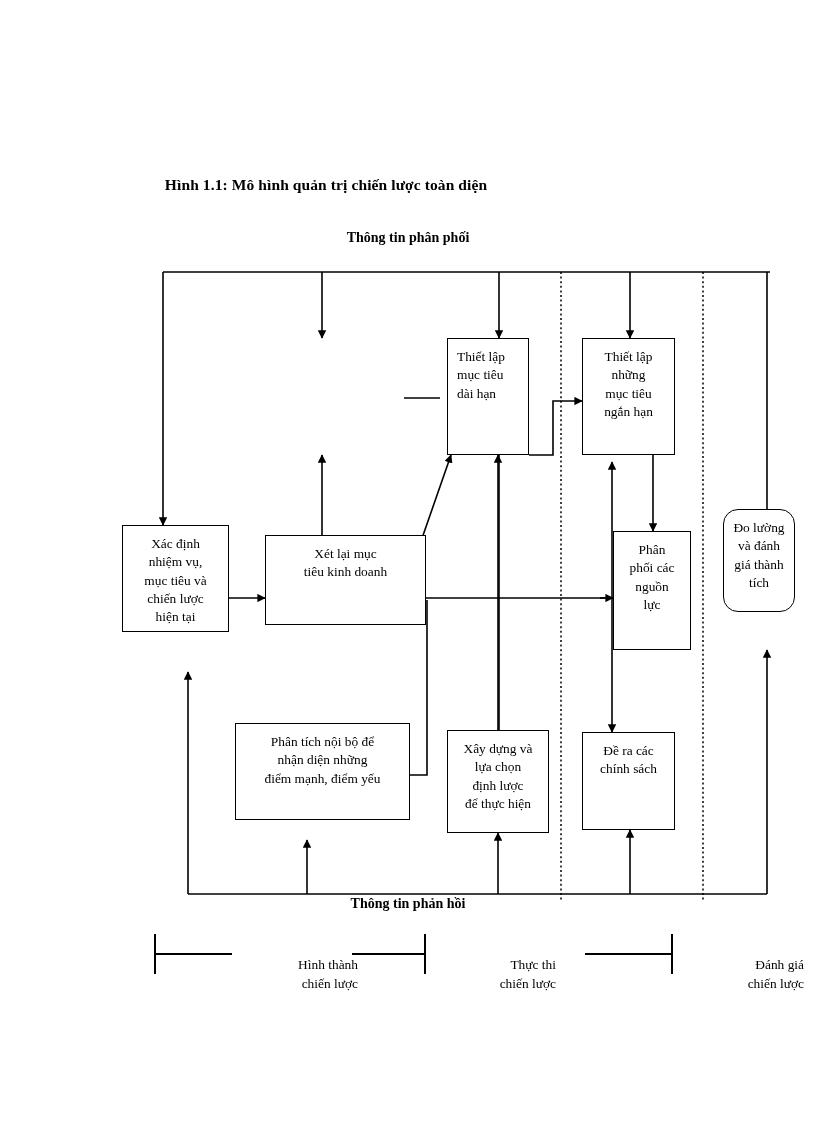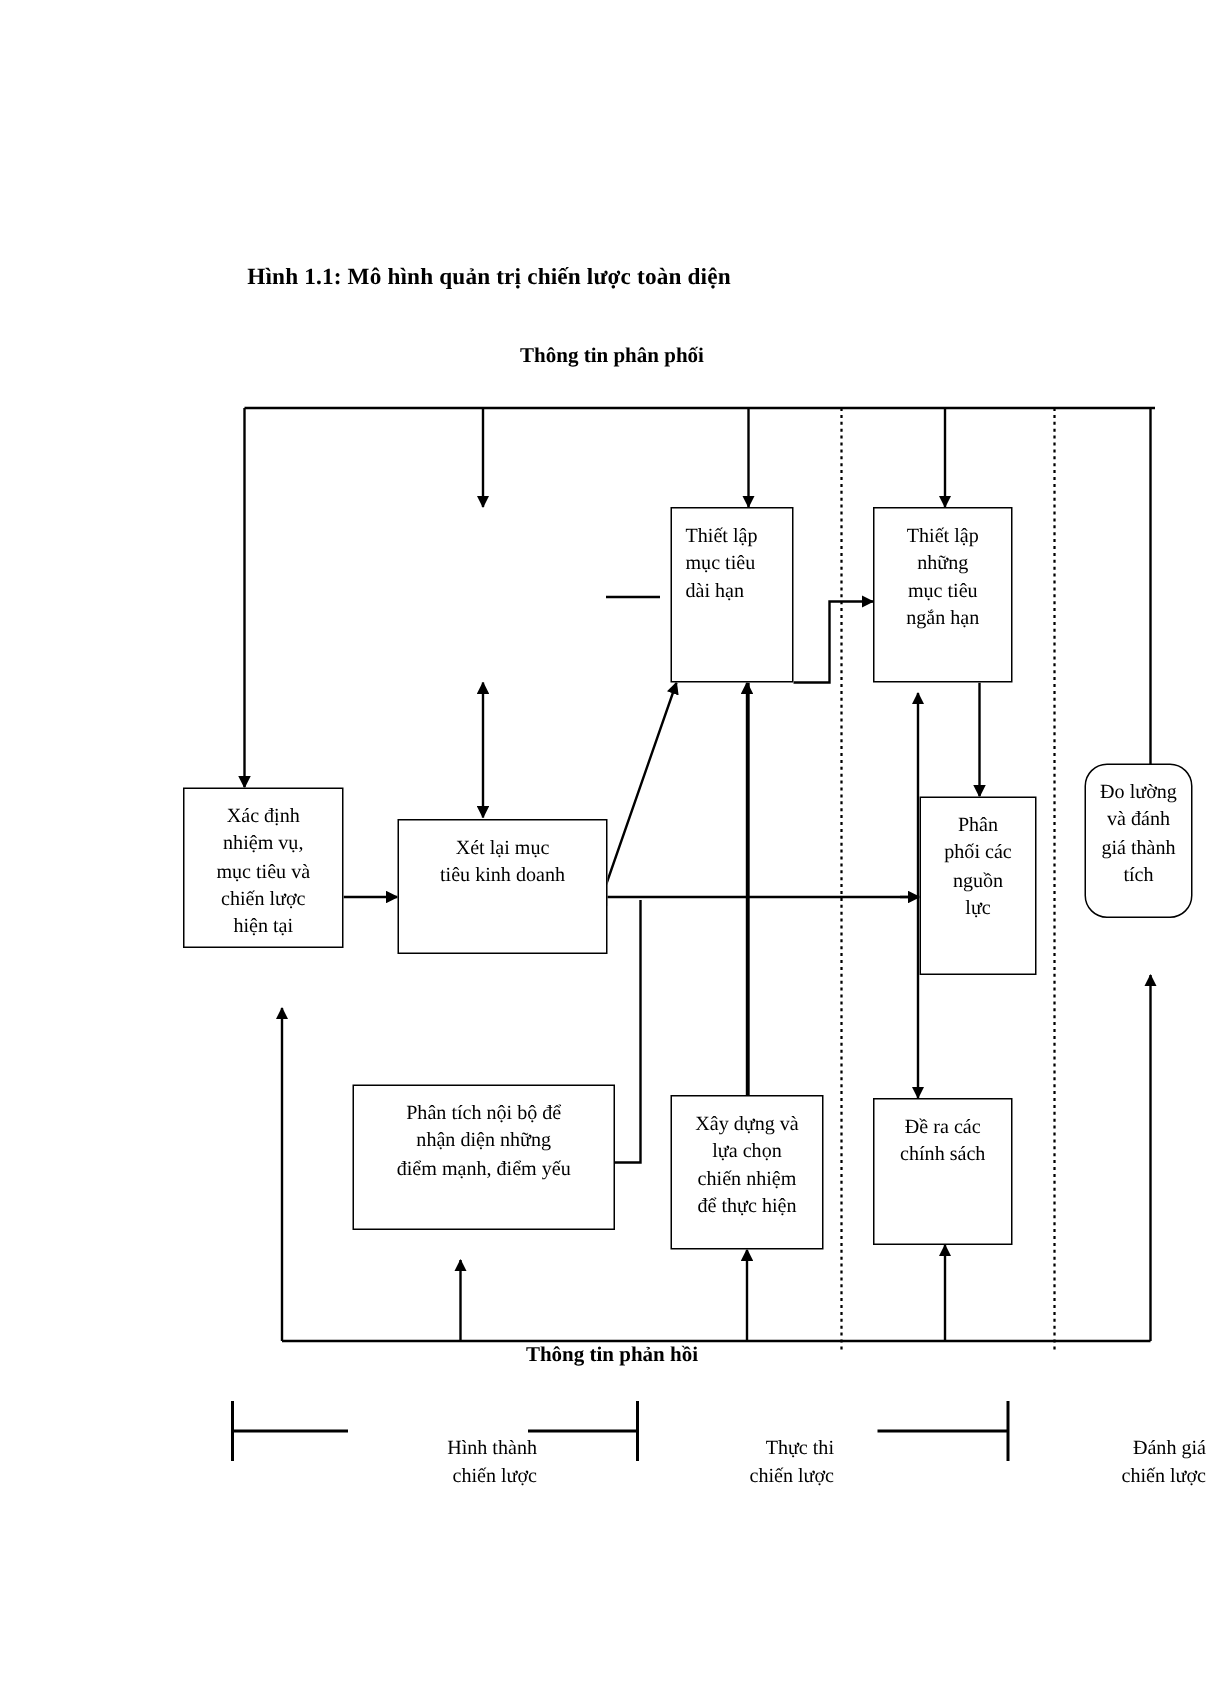--- a/index.html
+++ b/index.html
@@ -172,21 +172,21 @@
 dài hạn</span>
   </div>
 
   <div class="node" style="left:582px; top:338px; width:93px; height:117px;">
     <span class="txt">Thiết lập
 những
 mục tiêu
 ngắn hạn</span>
   </div>
 
-  <div class="node" style="left:265px; top:546px; width:140px; height:90px;">
+  <div class="node" style="left:265px; top:535px; width:161px; height:90px;">
     <span class="txt">Xét lại mục
 tiêu kinh doanh</span>
   </div>
 
   <div class="node" style="left:613px; top:531px; width:78px; height:119px;">
     <span class="txt">Phân
 phối các
 nguồn
 lực</span>
   </div>
@@ -200,21 +200,21 @@
 
   <div class="node" style="left:235px; top:723px; width:175px; height:97px;">
     <span class="txt">Phân tích nội bộ để
 nhận diện những
 điểm mạnh, điểm yếu</span>
   </div>
 
   <div class="node" style="left:447px; top:730px; width:102px; height:103px;">
     <span class="txt">Xây dựng và
 lựa chọn
-chiến nhiệm
+định lược
 để thực hiện</span>
   </div>
 
   <div class="node" style="left:582px; top:732px; width:93px; height:98px;font-family:Liberation Serif, serif;">
     <span class="txt">Đề ra các
 chính sách</span>
   </div>
 
   <div class="legend-text" style="left:248px; top:938px; width:110px;">
     <span>Hình thành

